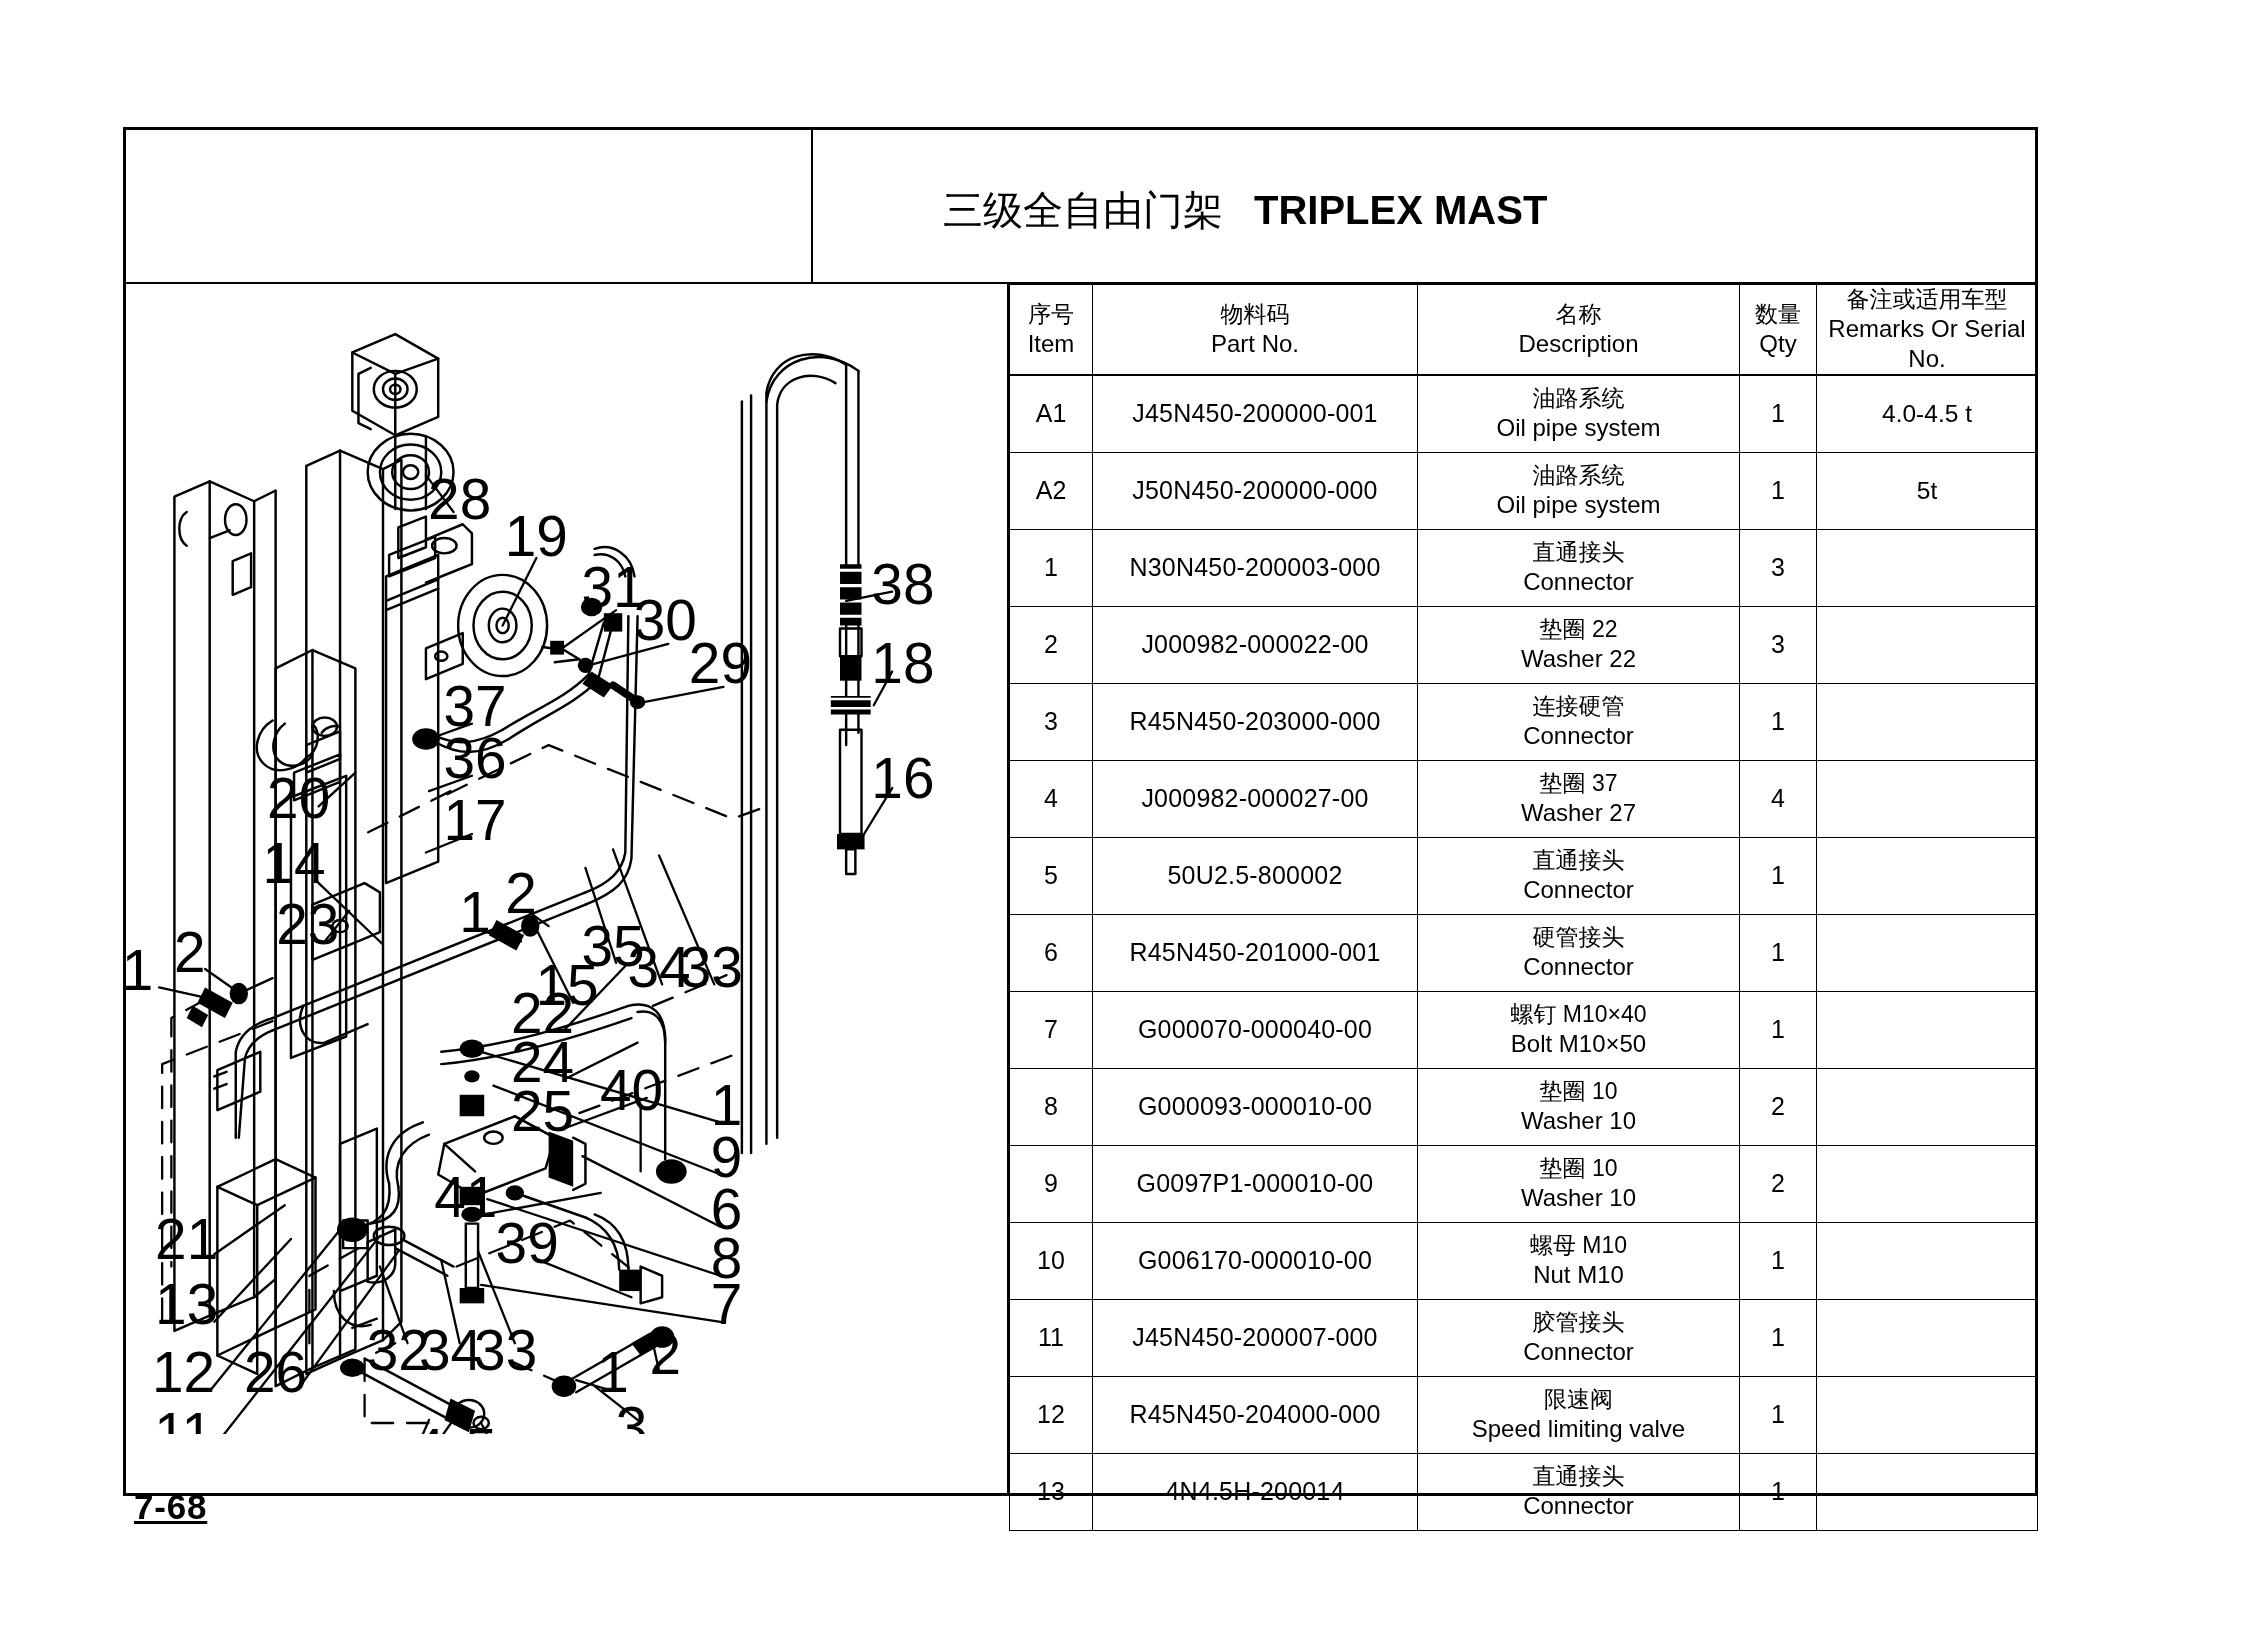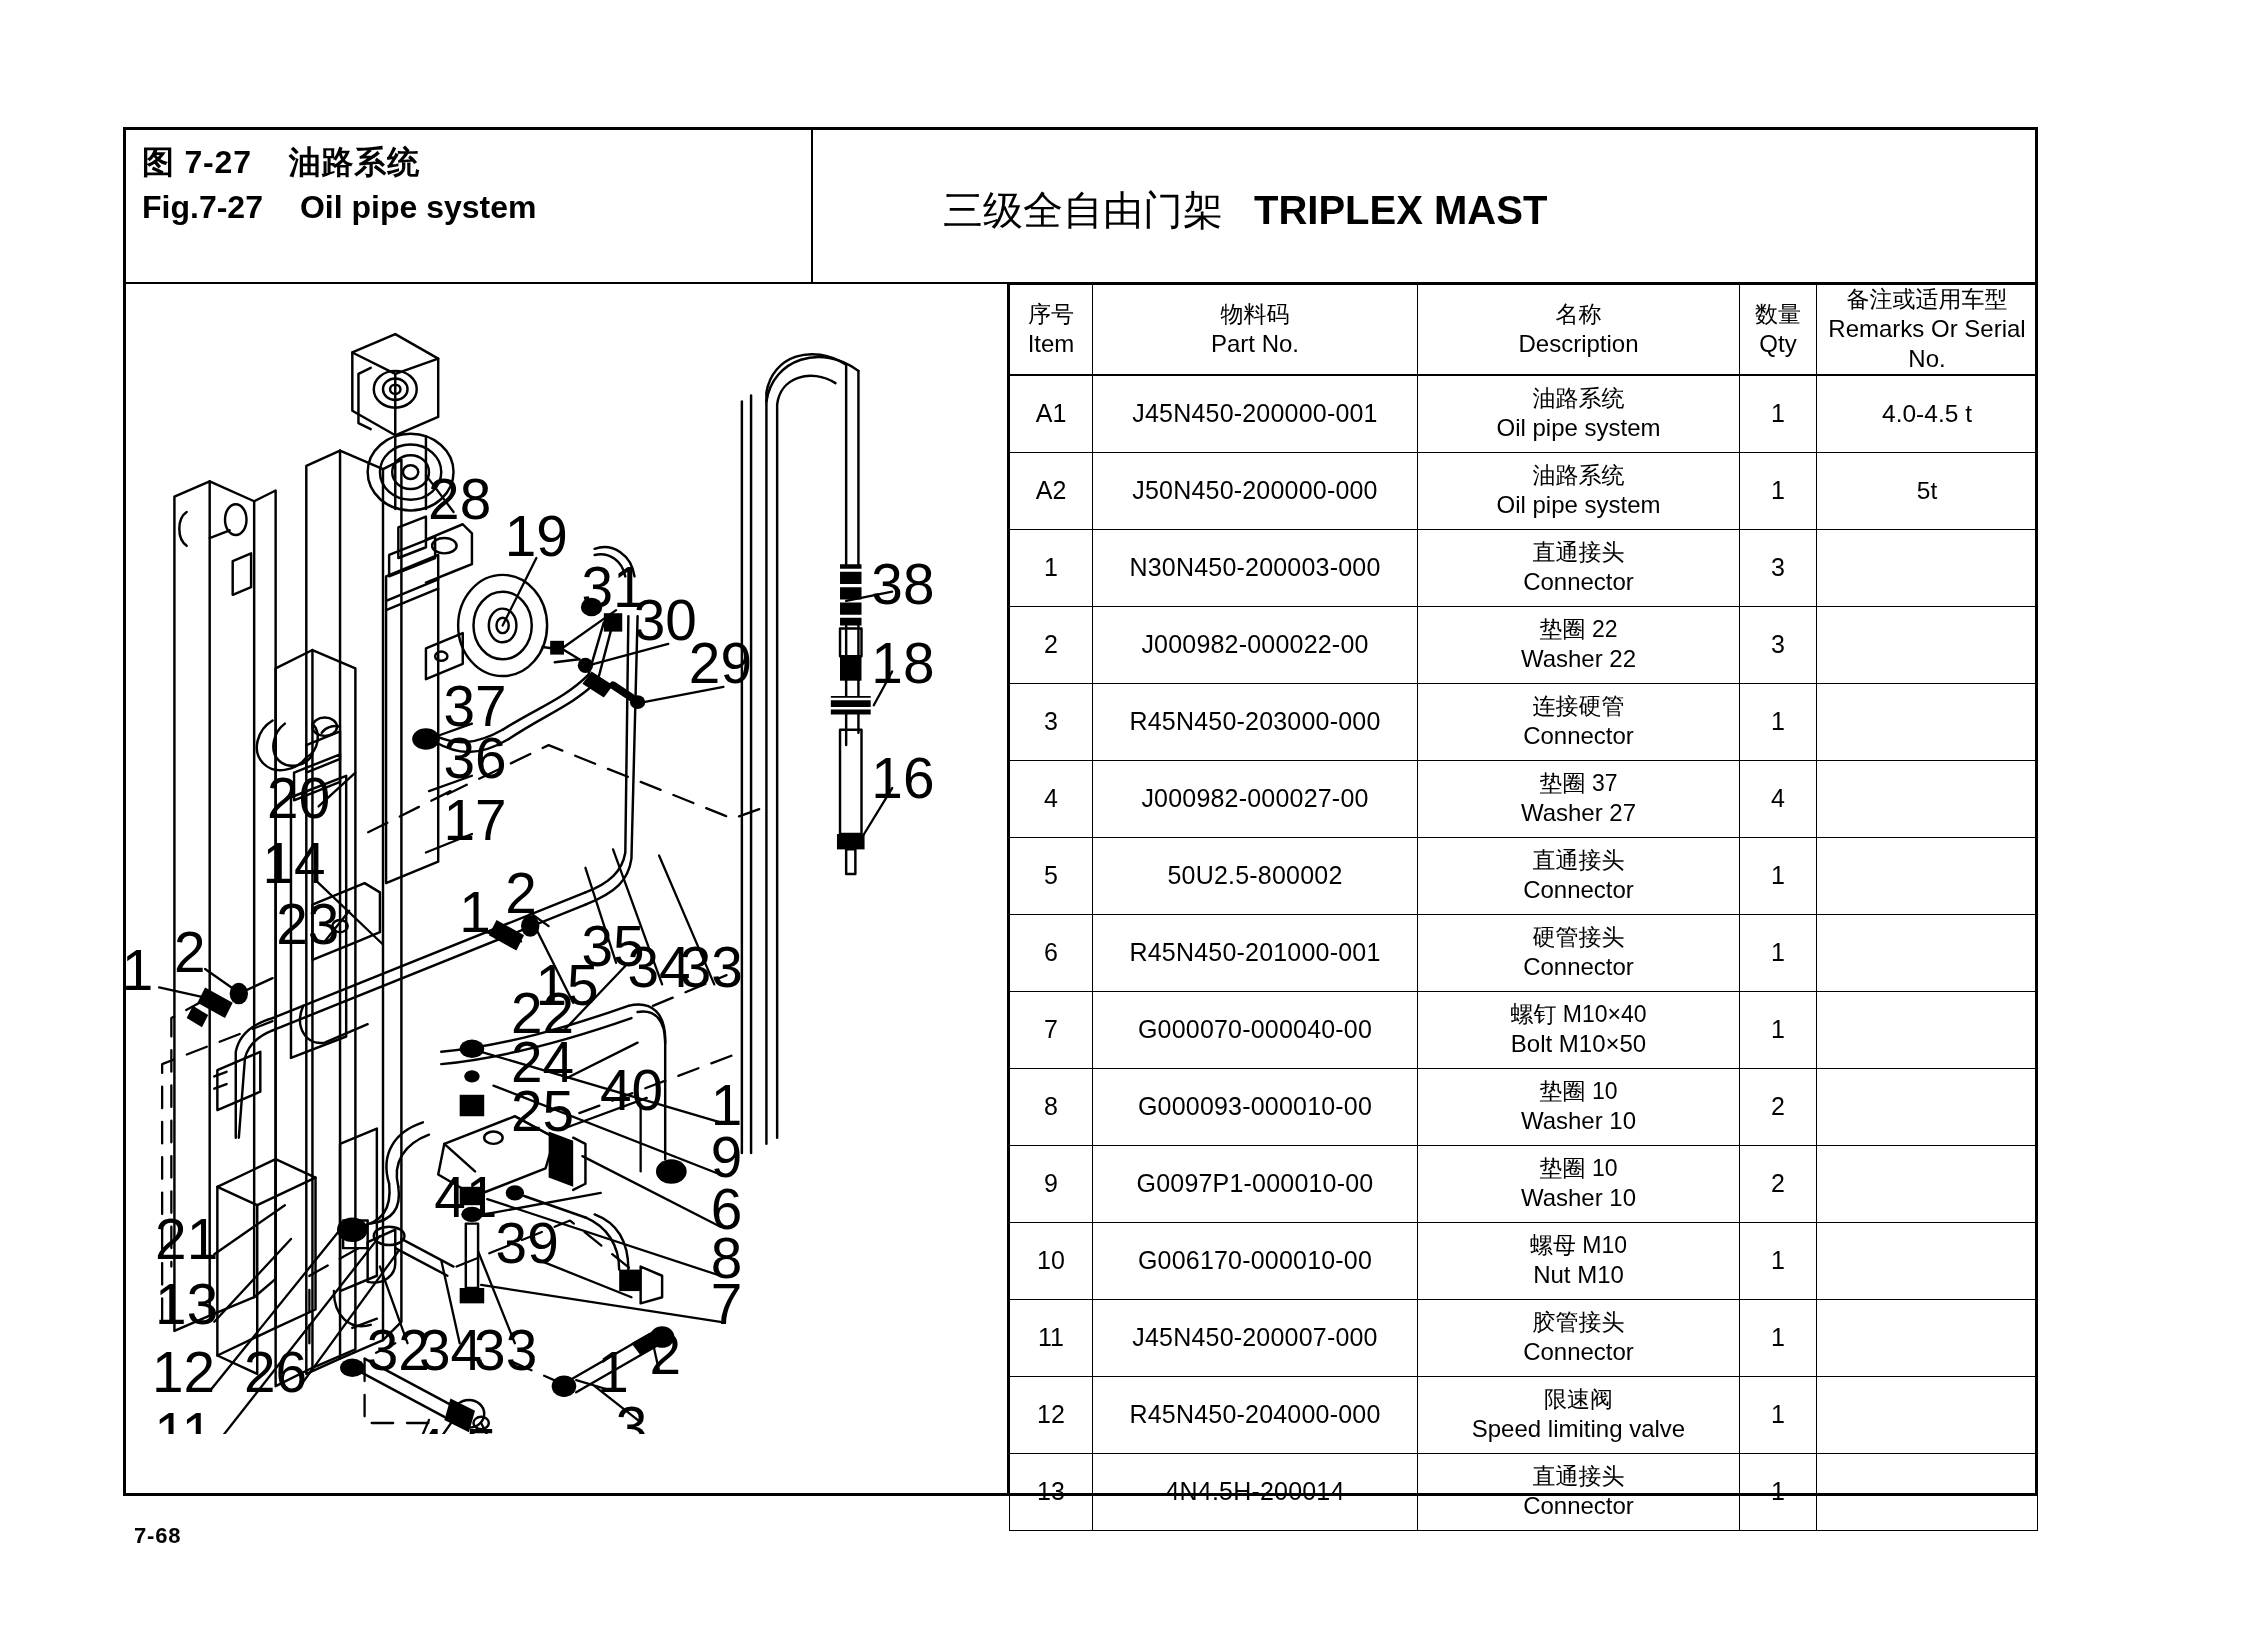--- a/index.html
+++ b/index.html
@@ -84,49 +84,41 @@
   .cell-qty{font-size:25px;}
   .cell-rem{font-size:24.5px;}
   .desc{
     text-align:left;padding-left:18.4px;line-height:1.26;
   }
   .desc .cn{font-size:23px;display:block;}
   .desc .en{font-size:24px;display:block;}
 
   
   .pagenum{
-    position:absolute;left:134px;top:1523px;
-    font-size:22px;font-weight:bold;letter-spacing:0.8px;
+    position:absolute;left:134px;top:1487px;
+    font-size:35px;font-weight:bold;letter-spacing:0.8px;text-decoration:underline;
   }
 
   
   .draw-wrap{
     position:absolute;left:125px;top:285px;
     width:881px;height:1149px;
     overflow:hidden;
   }
   .draw-wrap svg{display:block;}
   .cal{font-family:"Liberation Sans","DejaVu Sans",sans-serif;font-size:37px;fill:#000;}
 </style>
 </head>
 <body>
 
 <div id="page">
 
   <div class="title-band"></div>
   <div class="title-div"></div>
 
-  <div class="title-left">
-    <div class="title-cn">
-      <span>图 7-27</span><span class="title-gap"></span><span>油路系统</span>
-    </div>
-    <div class="title-en">
-      <span>Fig.7-27</span><span class="title-gap"></span><span>Oil pipe system</span>
-    </div>
-  </div>
 
   <div class="title-right">
     <span>三级全自由门架</span><span class="en">TRIPLEX MAST</span>
   </div>
 
   <div class="frame"></div>
   <div class="mid-div"></div>
 
   <div class="draw-wrap">
     <svg width="881" height="1207" viewBox="0 0 574 787" xmlns="http://www.w3.org/2000/svg">

